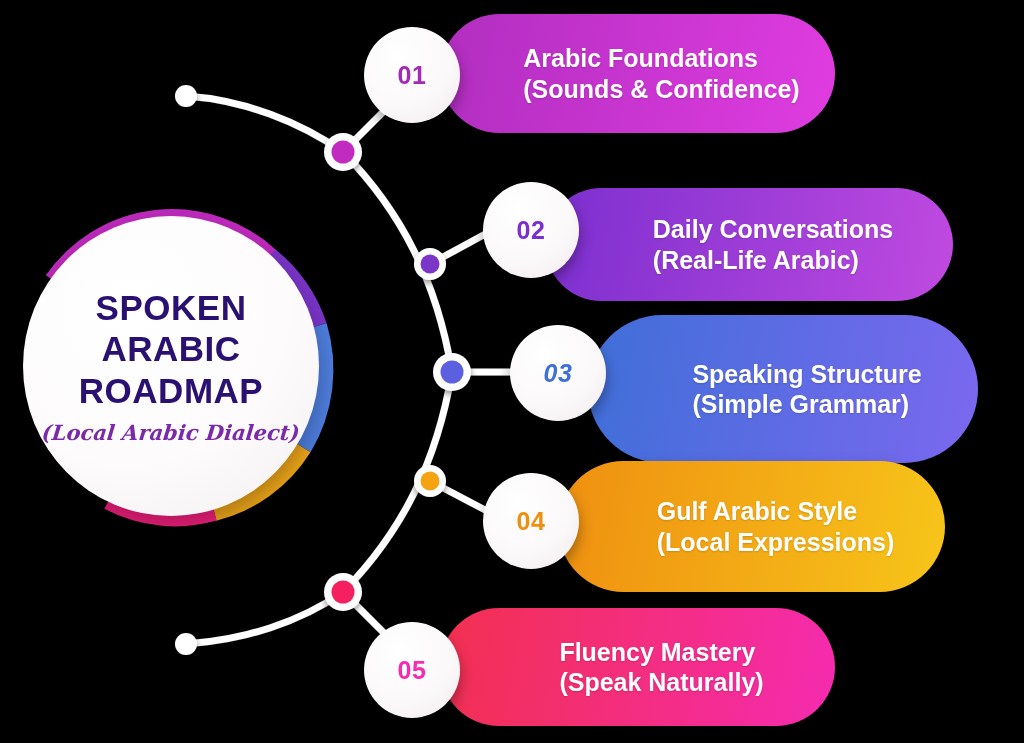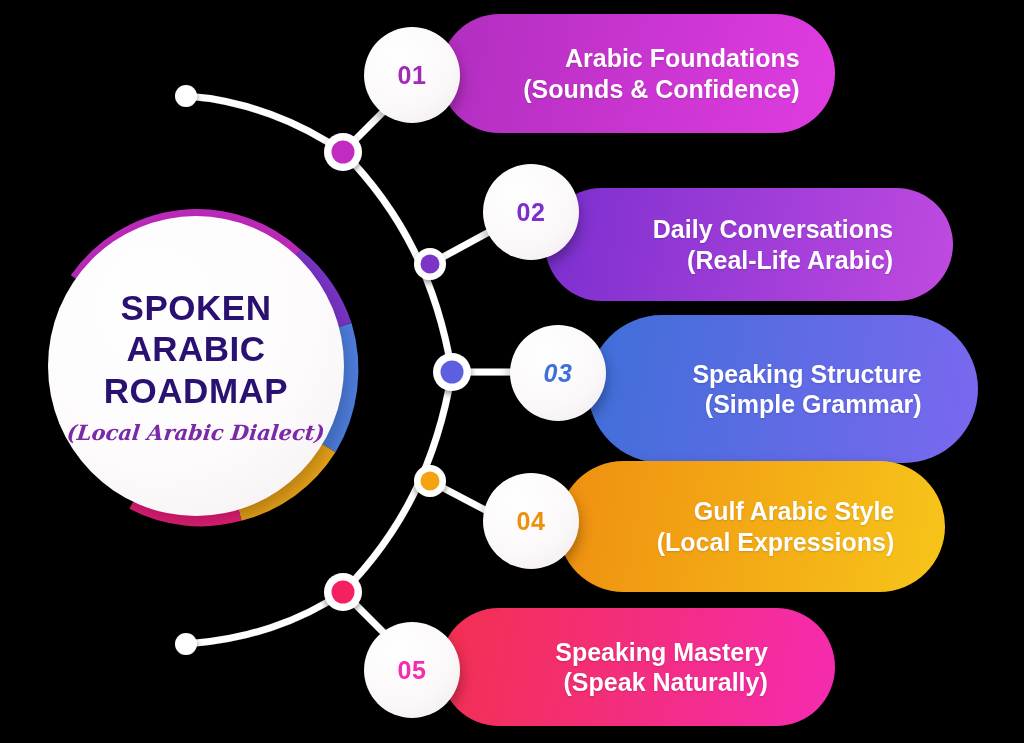--- a/index.html
+++ b/index.html
@@ -23,21 +23,21 @@
     position: absolute;
     left: 0; top: 0;
     width: 1024px;
     height: 743px;
     pointer-events: none;
   }
 
   
   #hub {
     position: absolute;
-    left: 32px;
+    left: 7px;
     top: 195px;
     width: 336px;
     height: 345px;
   }
   #hub-ring-svg {
     position: absolute;
     left: 0; top: 0;
     width: 336px;
     height: 345px;
     filter: drop-shadow(0 6px 10px rgba(0,0,0,0.35));
@@ -87,21 +87,21 @@
     box-shadow: 0 9px 16px rgba(0,0,0,0.40);
     display: flex;
     align-items: center;
     justify-content: center;
   }
   .pill-text {
     color: #ffffff;
     font-size: 25px;
     font-weight: bold;
     line-height: 1.22;
-    text-align: right;
+    text-align: left;
     text-shadow: 0 1px 2px rgba(0,0,0,0.16);
     padding-left: 58px;
     padding-right: 10px;
     white-space: nowrap;
   }
   .badge {
     position: absolute;
     width: 96px;
     height: 96px;
     border-radius: 50%;
@@ -200,21 +200,21 @@
     </div>
   </div>
 
   <div class="step">
     <div class="pill" id="pill2" style="left: 545px; top: 188px; width: 408px; height: 113px; background: linear-gradient(100deg, rgb(123, 47, 207) 0%, rgb(192, 74, 224) 100%);">
       <div class="pill-text">
         <div>Daily Conversations</div>
         <div>(Real-Life Arabic)</div>
       </div>
     </div>
-    <div class="badge" style="left:483px; top:164px;">
+    <div class="badge" style="left:483px; top:182px;">
       <span class="badge-num" id="num2" style="color: rgb(123, 47, 207);">02</span>
     </div>
   </div>
 
   <div class="step">
     <div class="pill" id="pill3" style="left: 588px; top: 315px; width: 390px; height: 148px; background: linear-gradient(100deg, rgb(63, 111, 216) 0%, rgb(123, 104, 239) 100%);">
       <div class="pill-text">
         <div>Speaking Structure</div>
         <div>(Simple Grammar)</div>
       </div>
@@ -232,21 +232,21 @@
       </div>
     </div>
     <div class="badge" style="left:483px; top:473px;">
       <span class="badge-num" id="num4" style="color: rgb(239, 143, 16); text-align: center;">04</span>
     </div>
   </div>
 
   <div class="step">
     <div class="pill" id="pill5" style="left: 440px; top: 608px; width: 395px; height: 118px; background: linear-gradient(100deg, rgb(242, 48, 79) 0%, rgb(245, 43, 176) 100%);">
       <div class="pill-text">
-        <div>Speaking Mastery</div>
+        <div>Fluency Mastery</div>
         <div>(Speak Naturally)</div>
       </div>
     </div>
     <div class="badge" style="left:364px; top:622px;">
       <span class="badge-num" id="num5" style="color: rgb(245, 43, 176);">05</span>
     </div>
   </div>
 
 </div>
 

